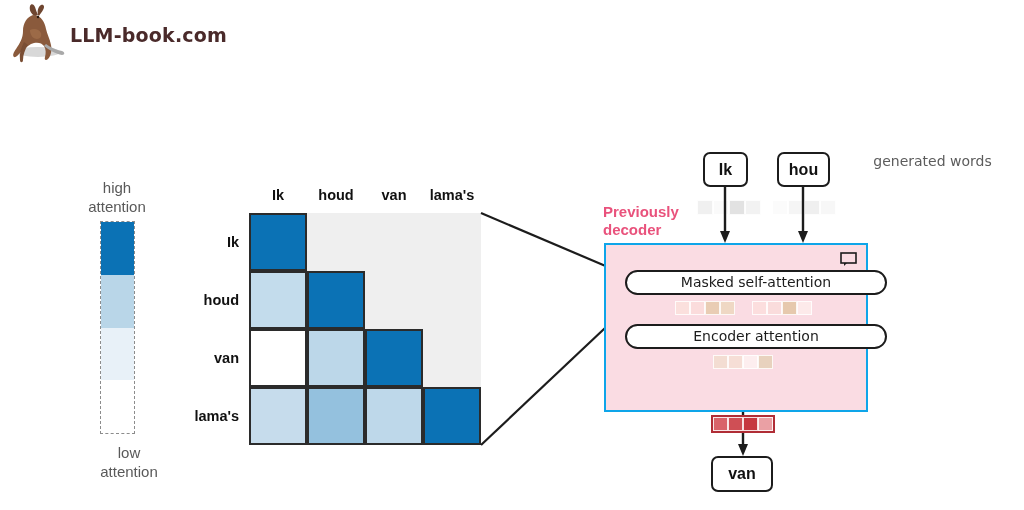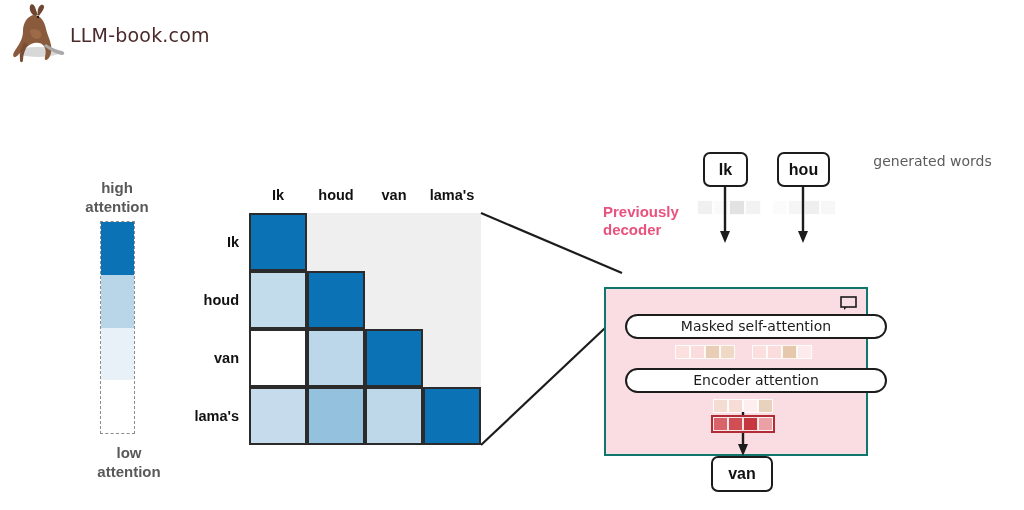--- a/index.html
+++ b/index.html
@@ -20,20 +20,21 @@
   }
 
   
   .brand-left {
     position: absolute;
     left: 8px;
     top: 2px;
     display: flex;
     align-items: center;
     gap: 4px;
+    font-weight: bold;
   }
   .kangaroo { width: 58px; height: 66px; }
   .brand-left-text {
     font-size: 19px;
     color: #4a2a2a;
     letter-spacing: .2px;
     font-family: "DejaVu Sans", sans-serif;
   }
   .brand-right {
     position: absolute;
@@ -60,21 +61,21 @@
     font-family: "DejaVu Sans", sans-serif;
     letter-spacing: .2px;
   }
 
   
   .legend-hi, .legend-lo {
     position: absolute;
     width: 150px;
     text-align: center;
     font-size: 15px;
-    font-weight: bold;
+    font-weight: normal;
     color: #595959;
     line-height: 19px;
   }
   .legend-hi { left: 42px; top: 178px; }
   .legend-lo { left: 54px; top: 443px; }
   .legend-bar {
     position: absolute;
     left: 100px;
     top: 221px;
     width: 35px;
@@ -132,23 +133,22 @@
   }
 
   
   .decoder-box {
     position: absolute;
     left: 604px;
     top: 243px;
     width: 264px;
     height: 169px;
     background: #fadce3;
-    border: 2px solid #0f766e;
-    box-sizing: border-box;
-    margin-top: 44px;
+    border: 2px solid #0ea5e9;
+    box-sizing: border-box;
   }
   .decoder-label {
     position: absolute;
     left: 603px;
     top: 203px;
     font-size: 15px;
     font-weight: bold;
     color: #e9527c;
     line-height: 18px;
   }

